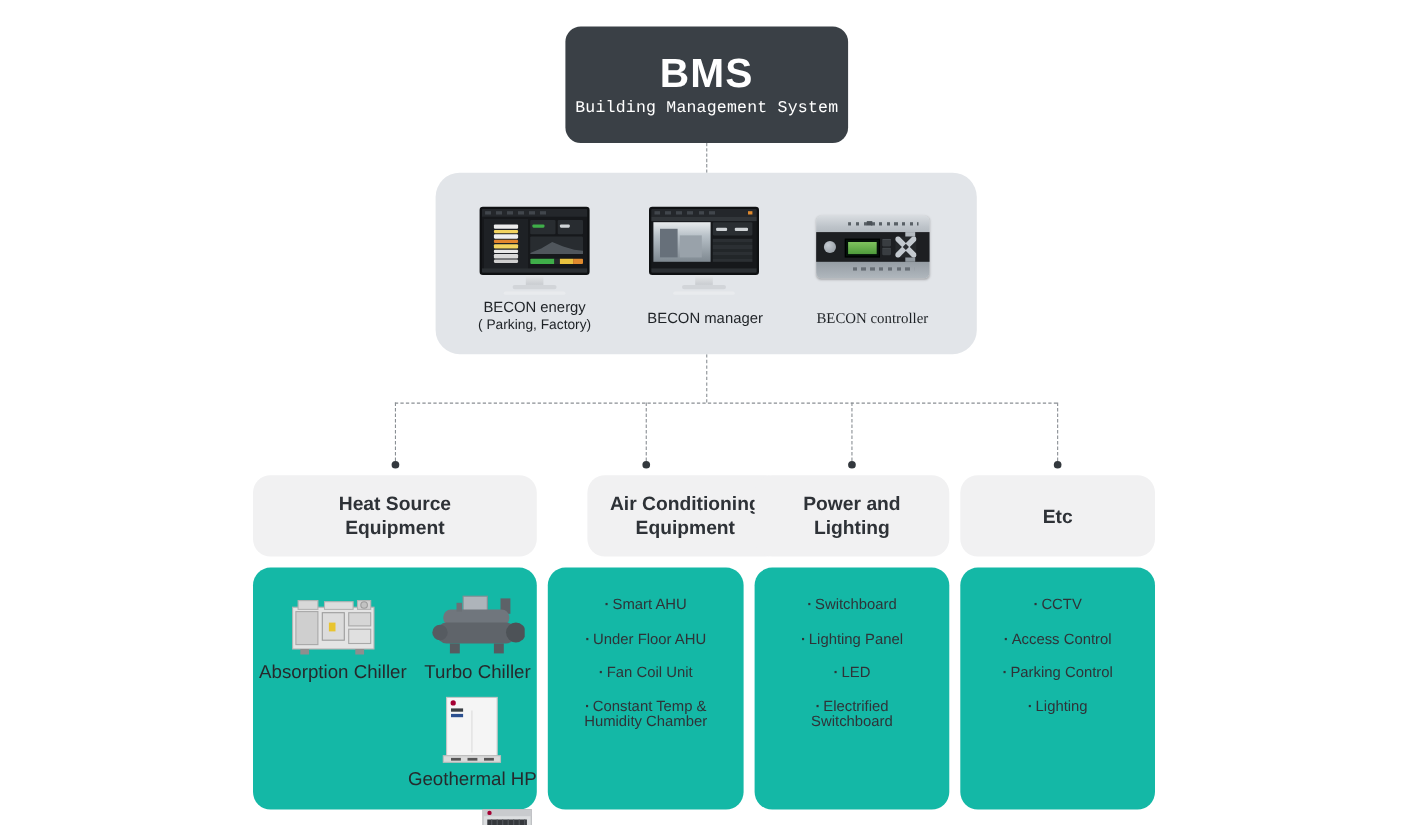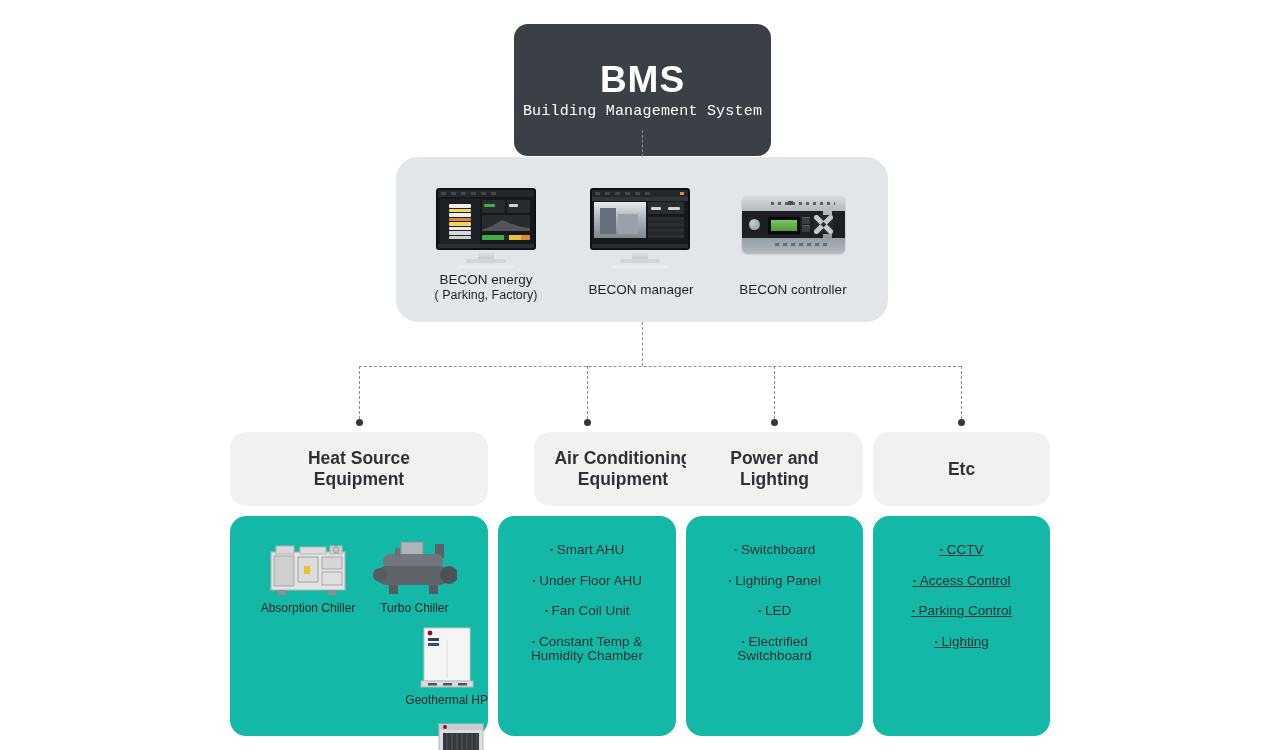--- a/index.html
+++ b/index.html
@@ -1,21 +1,21 @@
 <!DOCTYPE html>
 <html><head>
 <meta charset="utf-8">
 <style>
   html,body{margin:0;padding:0;background:#fff;}
   #canvas{position:relative;width:1284px;height:750px;background:#ffffff;
     font-family:"Liberation Sans", sans-serif;color:#2f3338;overflow:hidden;}
   .pre{white-space:pre-line;}
 
   
-  .bms-box{position:absolute;left:514px;top:24px;width:257px;height:132px;
+  .bms-box{position:absolute;left:514px;top:24px;width:257px;height:106px;
     background:#3a4046;border-radius:14px;display:flex;flex-direction:column;
     align-items:center;justify-content:center;color:#fff;}
   .bms-title{font-size:37px;font-weight:bold;letter-spacing:1px;line-height:40px;}
   .bms-sub{font-size:15px;margin-top:3px;letter-spacing:.2px;font-family:Liberation Mono, monospace;}
 
   
   .vline{position:absolute;width:0;border-left:1px dashed #8a8f94;}
   .hline{position:absolute;height:0;border-top:1px dashed #8a8f94;}
   .dot{position:absolute;width:7px;height:7px;border-radius:50%;background:#33383d;}
 
@@ -81,21 +81,21 @@
     font-size:17.5px;font-weight:600;color:#2e3237;line-height:21px;}
   .cat-body{position:absolute;top:516px;height:220px;background:#14b8a6;border-radius:16px;}
   .cat-list{padding-top:27px;text-align:center;}
   .list-item{font-size:13.5px;line-height:14.5px;color:#2f3338;margin-bottom:16px;white-space:pre-line;}
   .list-item::before{content:"\00B7\2009";font-weight:bold;}
 
   
   .fig-row{display:flex;justify-content:center;align-items:flex-end;gap:16px;}
   .fig{display:flex;flex-direction:column;align-items:center;}
   .fig-img{display:flex;align-items:flex-end;justify-content:center;}
-  .fig-cap{font-size:12px;color:#26292c;margin-top:3px;white-space:nowrap;}
+  .fig-cap{font-size:17px;color:#26292c;margin-top:3px;white-space:nowrap;}
 </style>
 </head>
 <body>
 
 <div id="canvas">
 
   <div class="bms-box">
     <div class="bms-title">BMS</div>
     <div class="bms-sub">Building Management System</div>
   </div>
@@ -190,21 +190,21 @@
           <div class="ctrl-btn"></div>
           <div class="ctrl-btn"></div>
         </div>
       <svg class="xpad" viewBox="0 0 19 19">
         <path d="M2,2 L17,17 M17,2 L2,17" stroke="#c3c9cf" stroke-width="5" stroke-linecap="round"></path>
         <rect x="7.5" y="7.5" width="4" height="4" fill="#2a2d31" transform="rotate(45 9.5 9.5)"></rect>
       </svg>
     </div>
     <div class="ctrl-ticks-bottom"></div>
   </div>
-  <div class="product-label" style="left:713px;top:282px;width:160px;">
+  <div class="product-label" style="left:713px;top:282px;width:160px;font-family:Liberation Serif, serif;">
     <div>BECON controller</div>
   </div>
 
   <div class="cat-header pre" style="left:230px;top:432px;width:258px;">Heat Source
 Equipment</div>
   <div class="cat-header pre" style="left:498px;top:432px;width:178px;margin-left:36px;">Air Conditioning
 Equipment</div>
   <div class="cat-header pre" style="left:686px;top:432px;width:177px;">Power and
 Lighting</div>
   <div class="cat-header pre" style="left:873px;top:432px;width:177px;">Etc</div>
@@ -320,21 +320,21 @@
   <div class="cat-body" style="left:686px;width:177px;">
     <div class="cat-list">
         <div class="list-item">Switchboard</div>
         <div class="list-item">Lighting Panel</div>
         <div class="list-item">LED</div>
         <div class="list-item">Electrified
 Switchboard</div>
       </div>
   </div>
 
-  <div class="cat-body" style="left:873px;width:177px;text-decoration:underline;">
+  <div class="cat-body" style="left:873px;width:177px;">
     <div class="cat-list">
         <div class="list-item">CCTV</div>
         <div class="list-item">Access Control</div>
         <div class="list-item">Parking Control</div>
         <div class="list-item">Lighting</div>
       </div>
   </div>
 
 </div>
 

